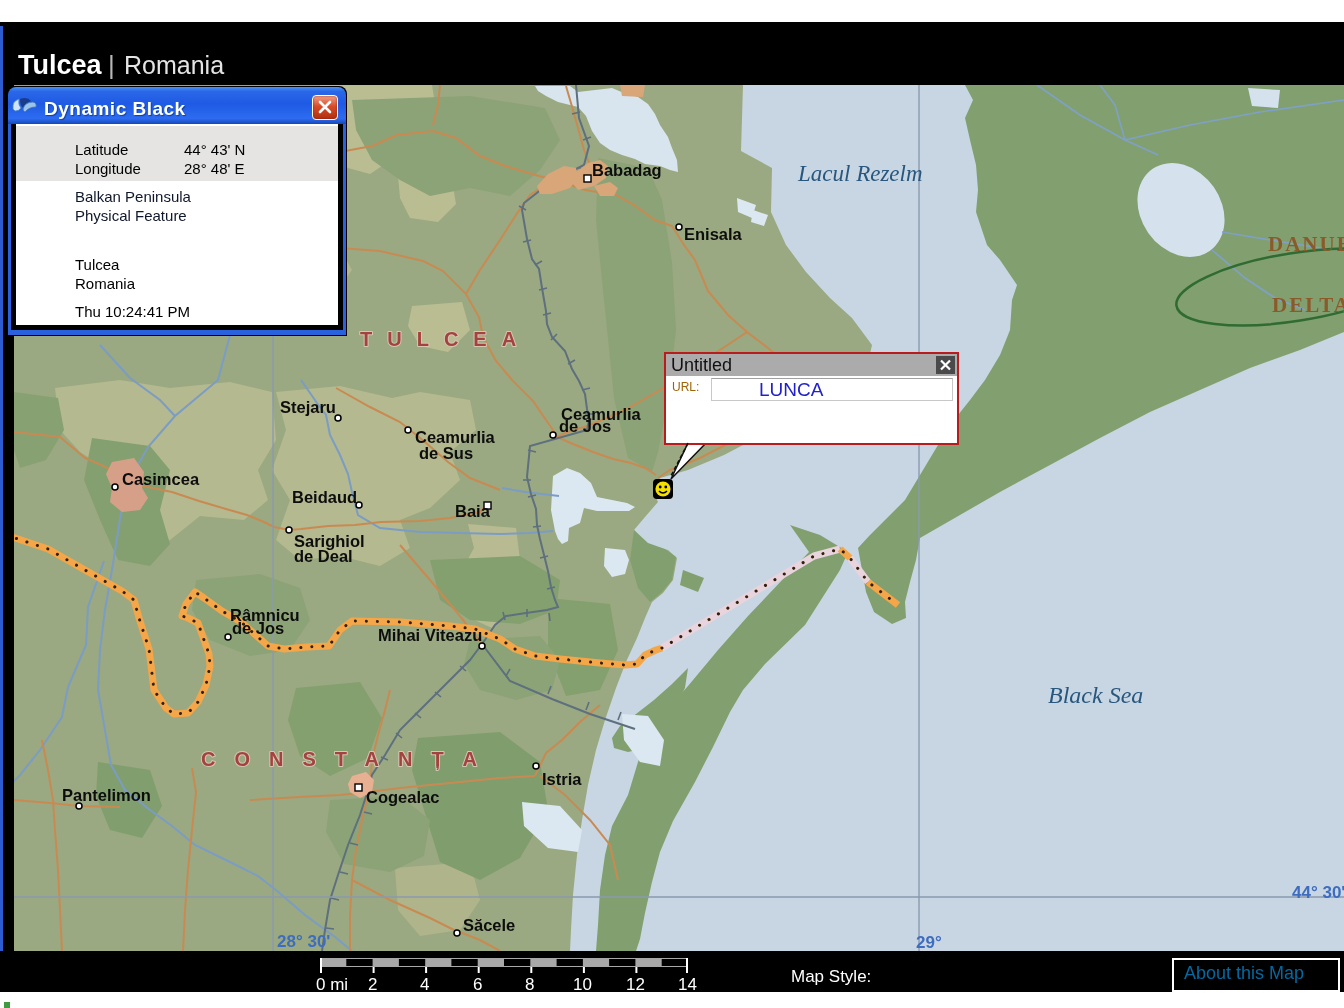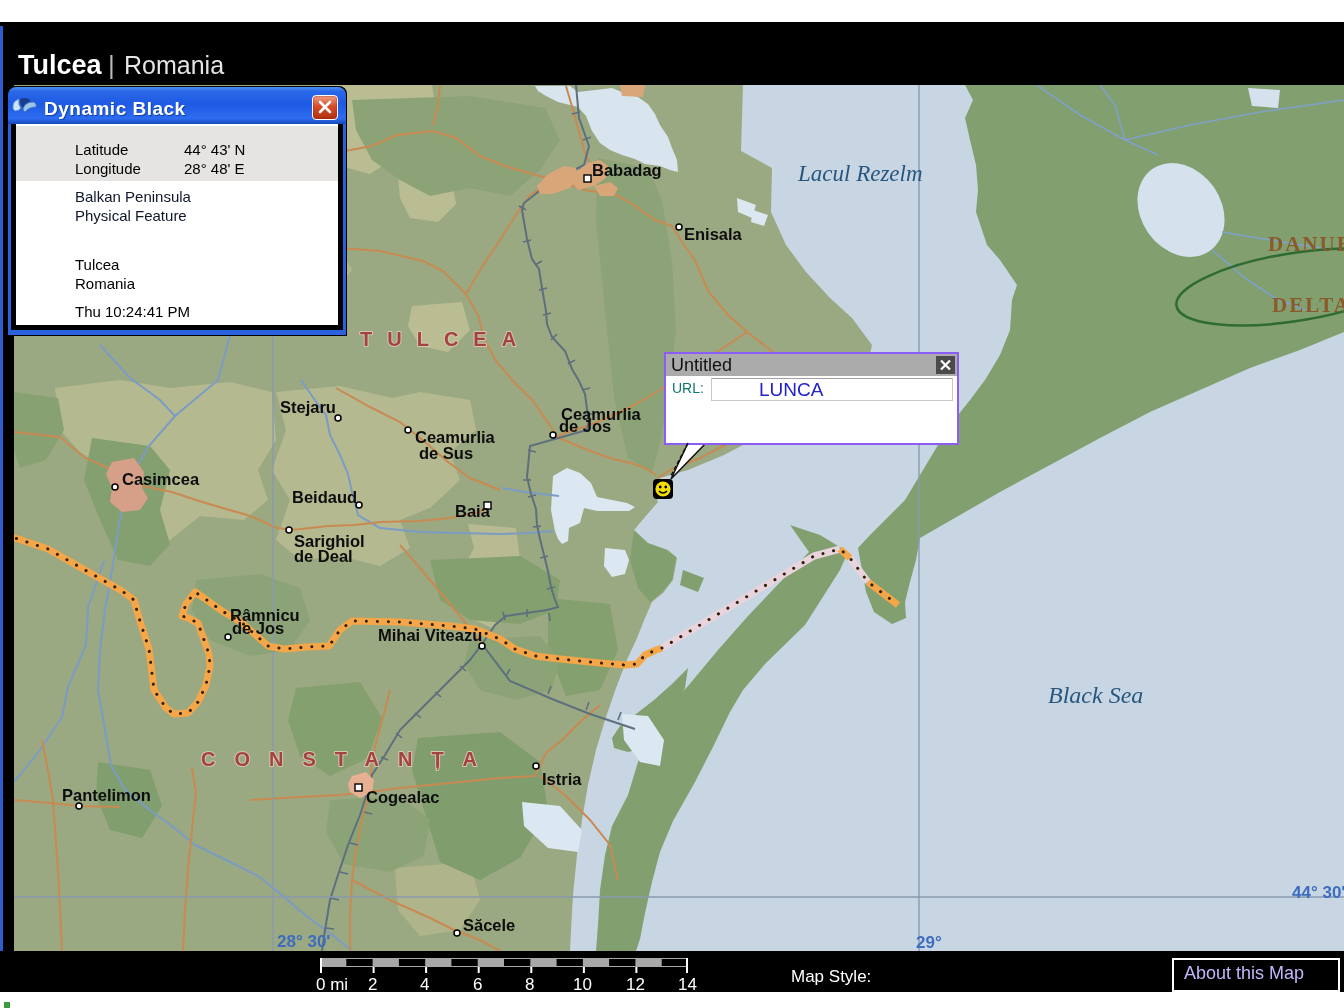--- a/index.html
+++ b/index.html
@@ -236,28 +236,28 @@
  <div style="position:absolute;left:68px;top:54px;width:260px;font-size:15px;color:#000;line-height:19.2px;">Latitude<br>Longitude</div>
  <div style="position:absolute;left:177px;top:54px;width:160px;font-size:15px;color:#000;line-height:19.2px;">44° 43' N<br>28° 48' E</div>
  <div style="position:absolute;left:68px;top:101px;width:260px;font-size:15px;color:#0f172a;line-height:19.2px;">Balkan Peninsula<br>Physical Feature</div>
  <div style="position:absolute;left:68px;top:169px;width:260px;font-size:15px;color:#000;line-height:19.4px;">Tulcea<br>Romania</div>
  <div style="position:absolute;left:68px;top:217px;width:260px;font-size:15px;color:#000;">Thu 10:24:41 PM</div>
 </div>
 
 <svg style="position:absolute;left:640px;top:340px" width="340" height="170" viewBox="0 0 340 170">
  <polygon points="48,103 66,103 31,139" fill="#fff" stroke="#111" stroke-width="1.5"></polygon>
 </svg>
-<div id="popup" style="position:absolute;left:664px;top:352px;width:291px;height:89px;background:#fff;border:2px solid #8b5cf6;">
+<div id="popup" style="position:absolute;left:664px;top:352px;width:291px;height:89px;background:#fff;border:2px solid #b91c1c;">
  <div style="position:absolute;left:0;top:0;width:291px;height:22px;background:#ababab;"></div>
  <div style="position:absolute;left:5px;top:1px;font-size:18px;color:#111;">Untitled</div>
  <div style="position:absolute;left:270px;top:2px;width:19px;height:18px;background:#4a4a4a;"></div>
  <svg style="position:absolute;left:270px;top:2px" width="19" height="18" viewBox="0 0 19 18">
   <path d="M5,4.5 L14,13.5 M14,4.5 L5,13.5" stroke="#fff" stroke-width="2.2"></path>
  </svg>
- <div style="position:absolute;left:6px;top:26px;font-size:14px;color:#0f766e;">URL:</div>
+ <div style="position:absolute;left:6px;top:26px;font-size:12px;color:#a16207;">URL:</div>
  <div style="position:absolute;left:45px;top:24px;width:240px;height:21px;background:#fff;border:1px solid #c8c8c8;border-top:1px solid #a0a0a0;"></div>
  <div style="position:absolute;left:51px;top:25px;font-size:19px;color:#2222cc;margin-left:42px;">LUNCA</div>
 </div>
 <div id="smiley" style="position:absolute;left:653px;top:479px;width:20px;height:20px;background:#000;border-radius:4px;"></div>
 <svg style="position:absolute;left:653px;top:479px" width="20" height="20" viewBox="0 0 20 20">
  <circle cx="10" cy="10" r="7.6" fill="#f4df00"></circle>
  <circle cx="7.2" cy="8" r="1.4" fill="#000"></circle>
  <circle cx="12.8" cy="8" r="1.4" fill="#000"></circle>
  <path d="M6,12 Q10,16 14,12" fill="none" stroke="#000" stroke-width="1.6"></path>
 </svg>
@@ -286,17 +286,17 @@
         <text x="120" y="39">4</text>
         <text x="173" y="39">6</text>
   <text x="225" y="39">8</text>
         <text x="273" y="39">10</text>
         <text x="326" y="39">12</text>
   <text x="378" y="39">14</text>
  </g>
 </svg>
 <div style="position:absolute;left:791px;top:967px;font-size:17px;color:#fff;">Map Style:</div>
 <div style="position:absolute;left:1172px;top:958px;width:164px;height:30px;background:#000;border:2px solid #fff;">
- <div style="position:absolute;left:10px;top:3px;font-size:18px;color:#c4b5fd;">About this Map</div>
+ <div style="position:absolute;left:10px;top:3px;font-size:18px;color:#0369a1;">About this Map</div>
 </div>
 
 <div id="greensq"></div>
 </div>
 
 </body></html>

